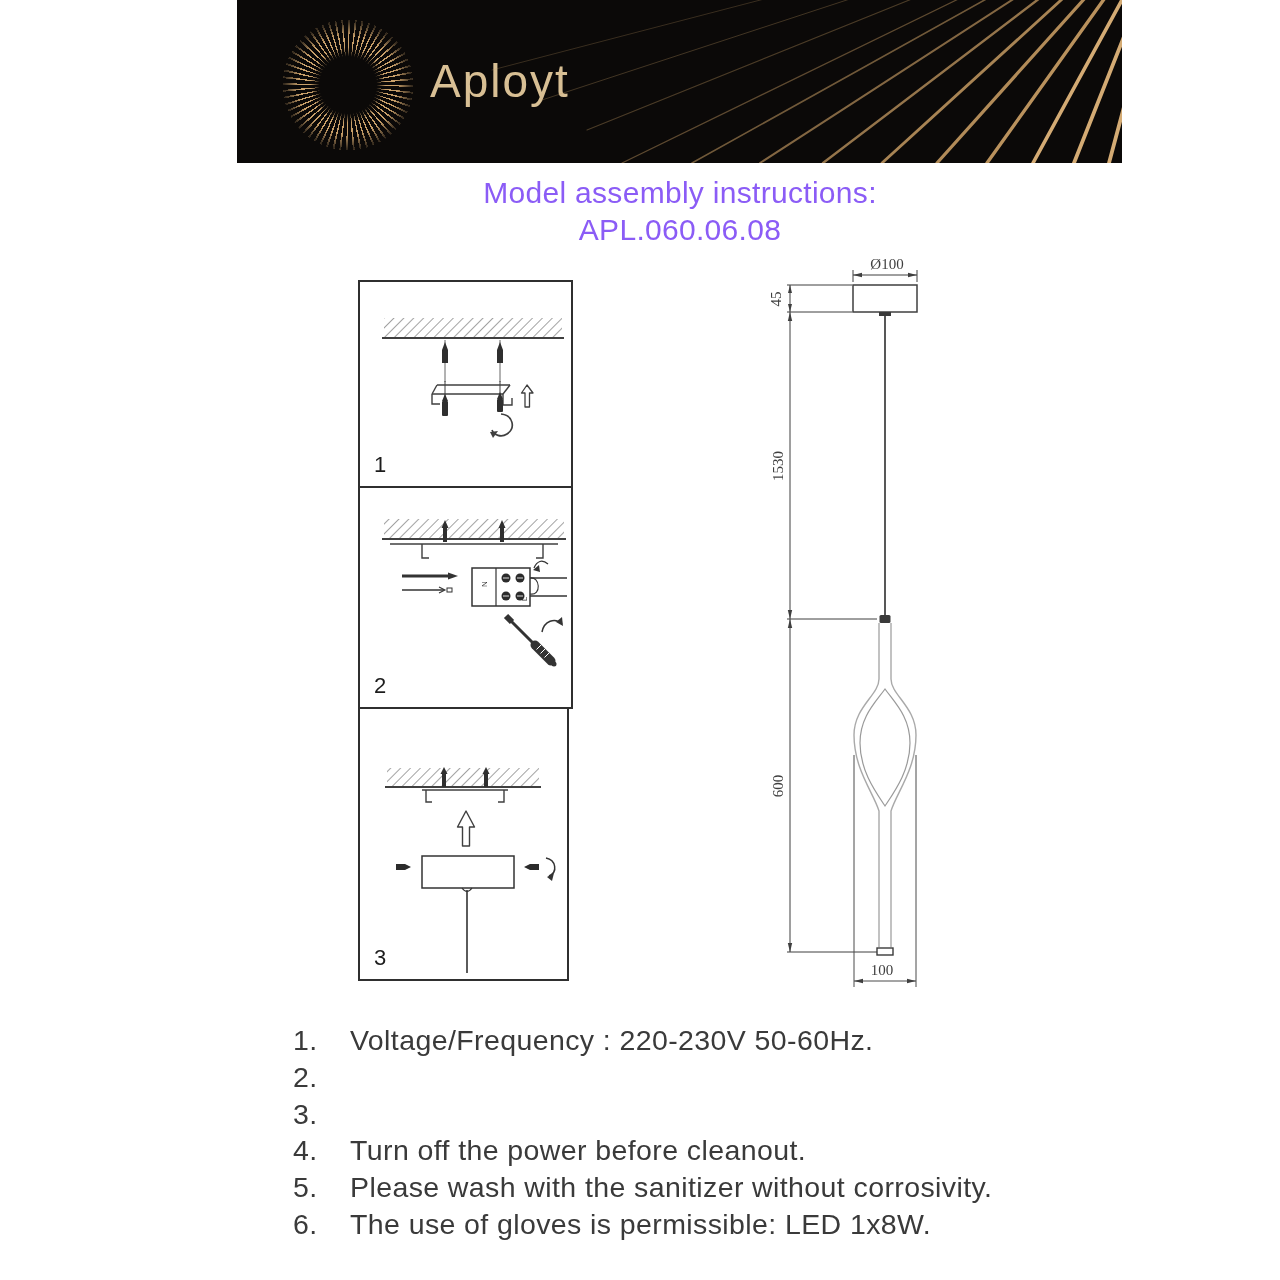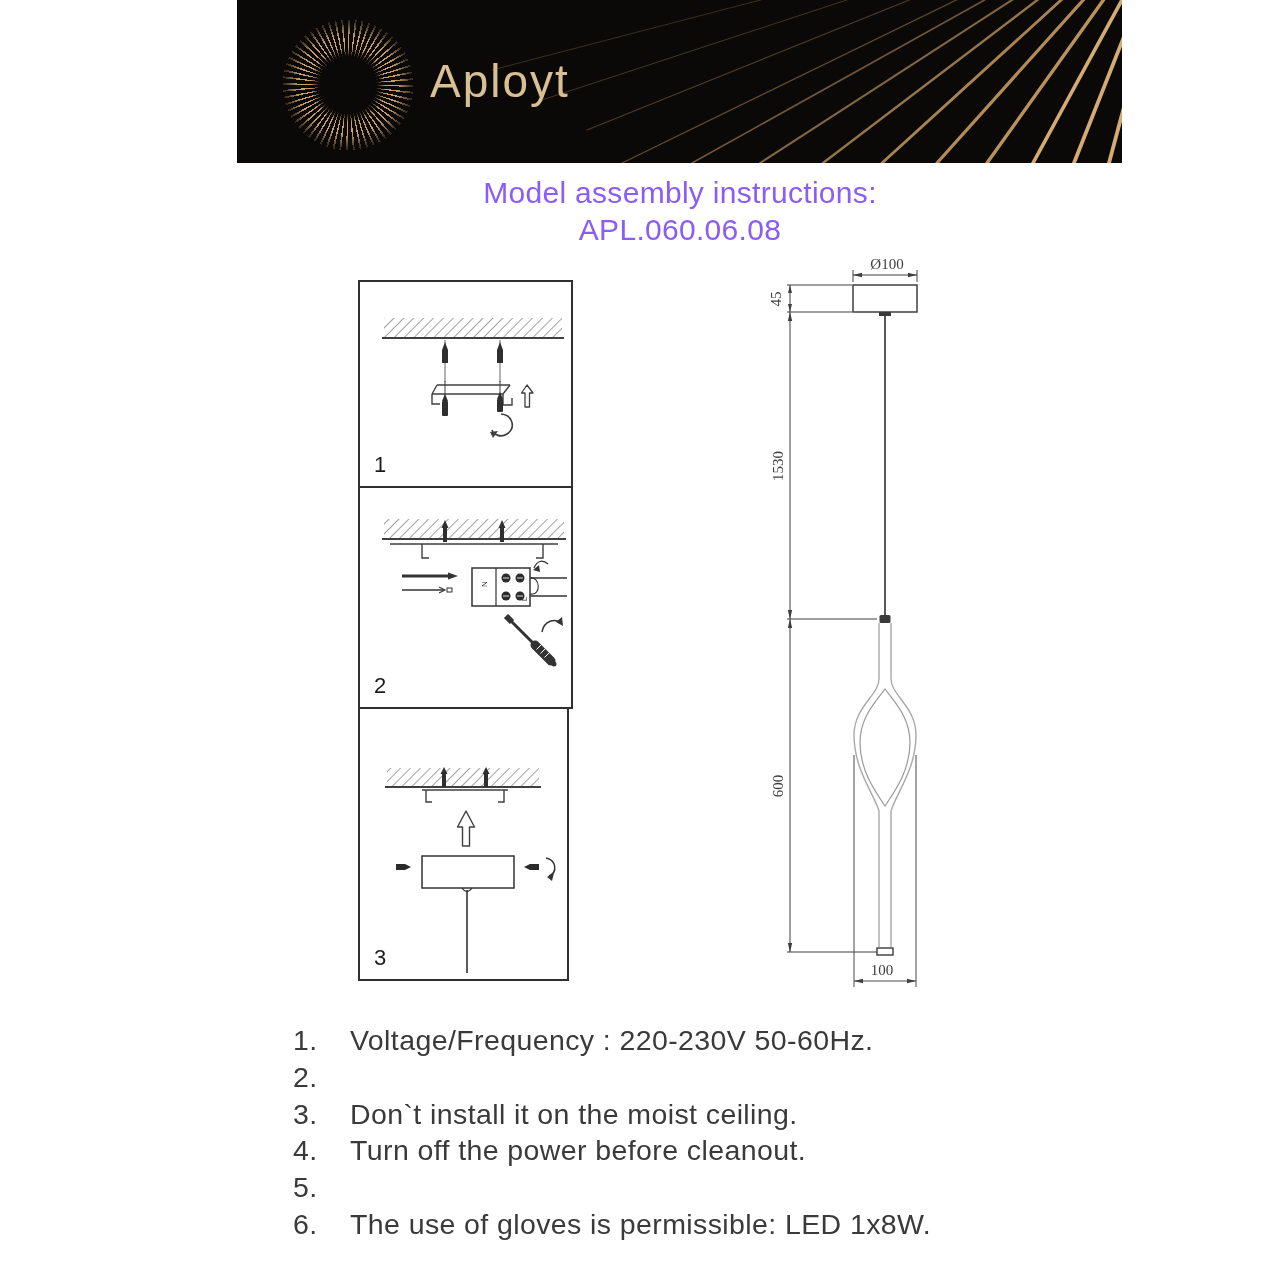--- a/index.html
+++ b/index.html
@@ -290,28 +290,28 @@
   <div class="list">
     <div class="li">
       <span class="num">1.</span>
       <span class="txt">Voltage/Frequency : 220-230V 50-60Hz.</span>
     </div>
     <div class="li">
       <span class="num">2.</span>
     </div>
     <div class="li">
       <span class="num">3.</span>
-      <span class="txt">Don`t install it on the moist ceiling.</span>
     </div>
     <div class="li">
       <span class="num">4.</span>
       <span class="txt">Turn off the power before cleanout.</span>
     </div>
     <div class="li">
       <span class="num">5.</span>
+      <span class="txt">Please wash with the sanitizer without corrosivity.</span>
     </div>
     <div class="li">
       <span class="num">6.</span>
       <span class="txt">The use of gloves is permissible: LED 1x8W.</span>
     </div>
   </div>
 
 </div>
 
 </body></html>

